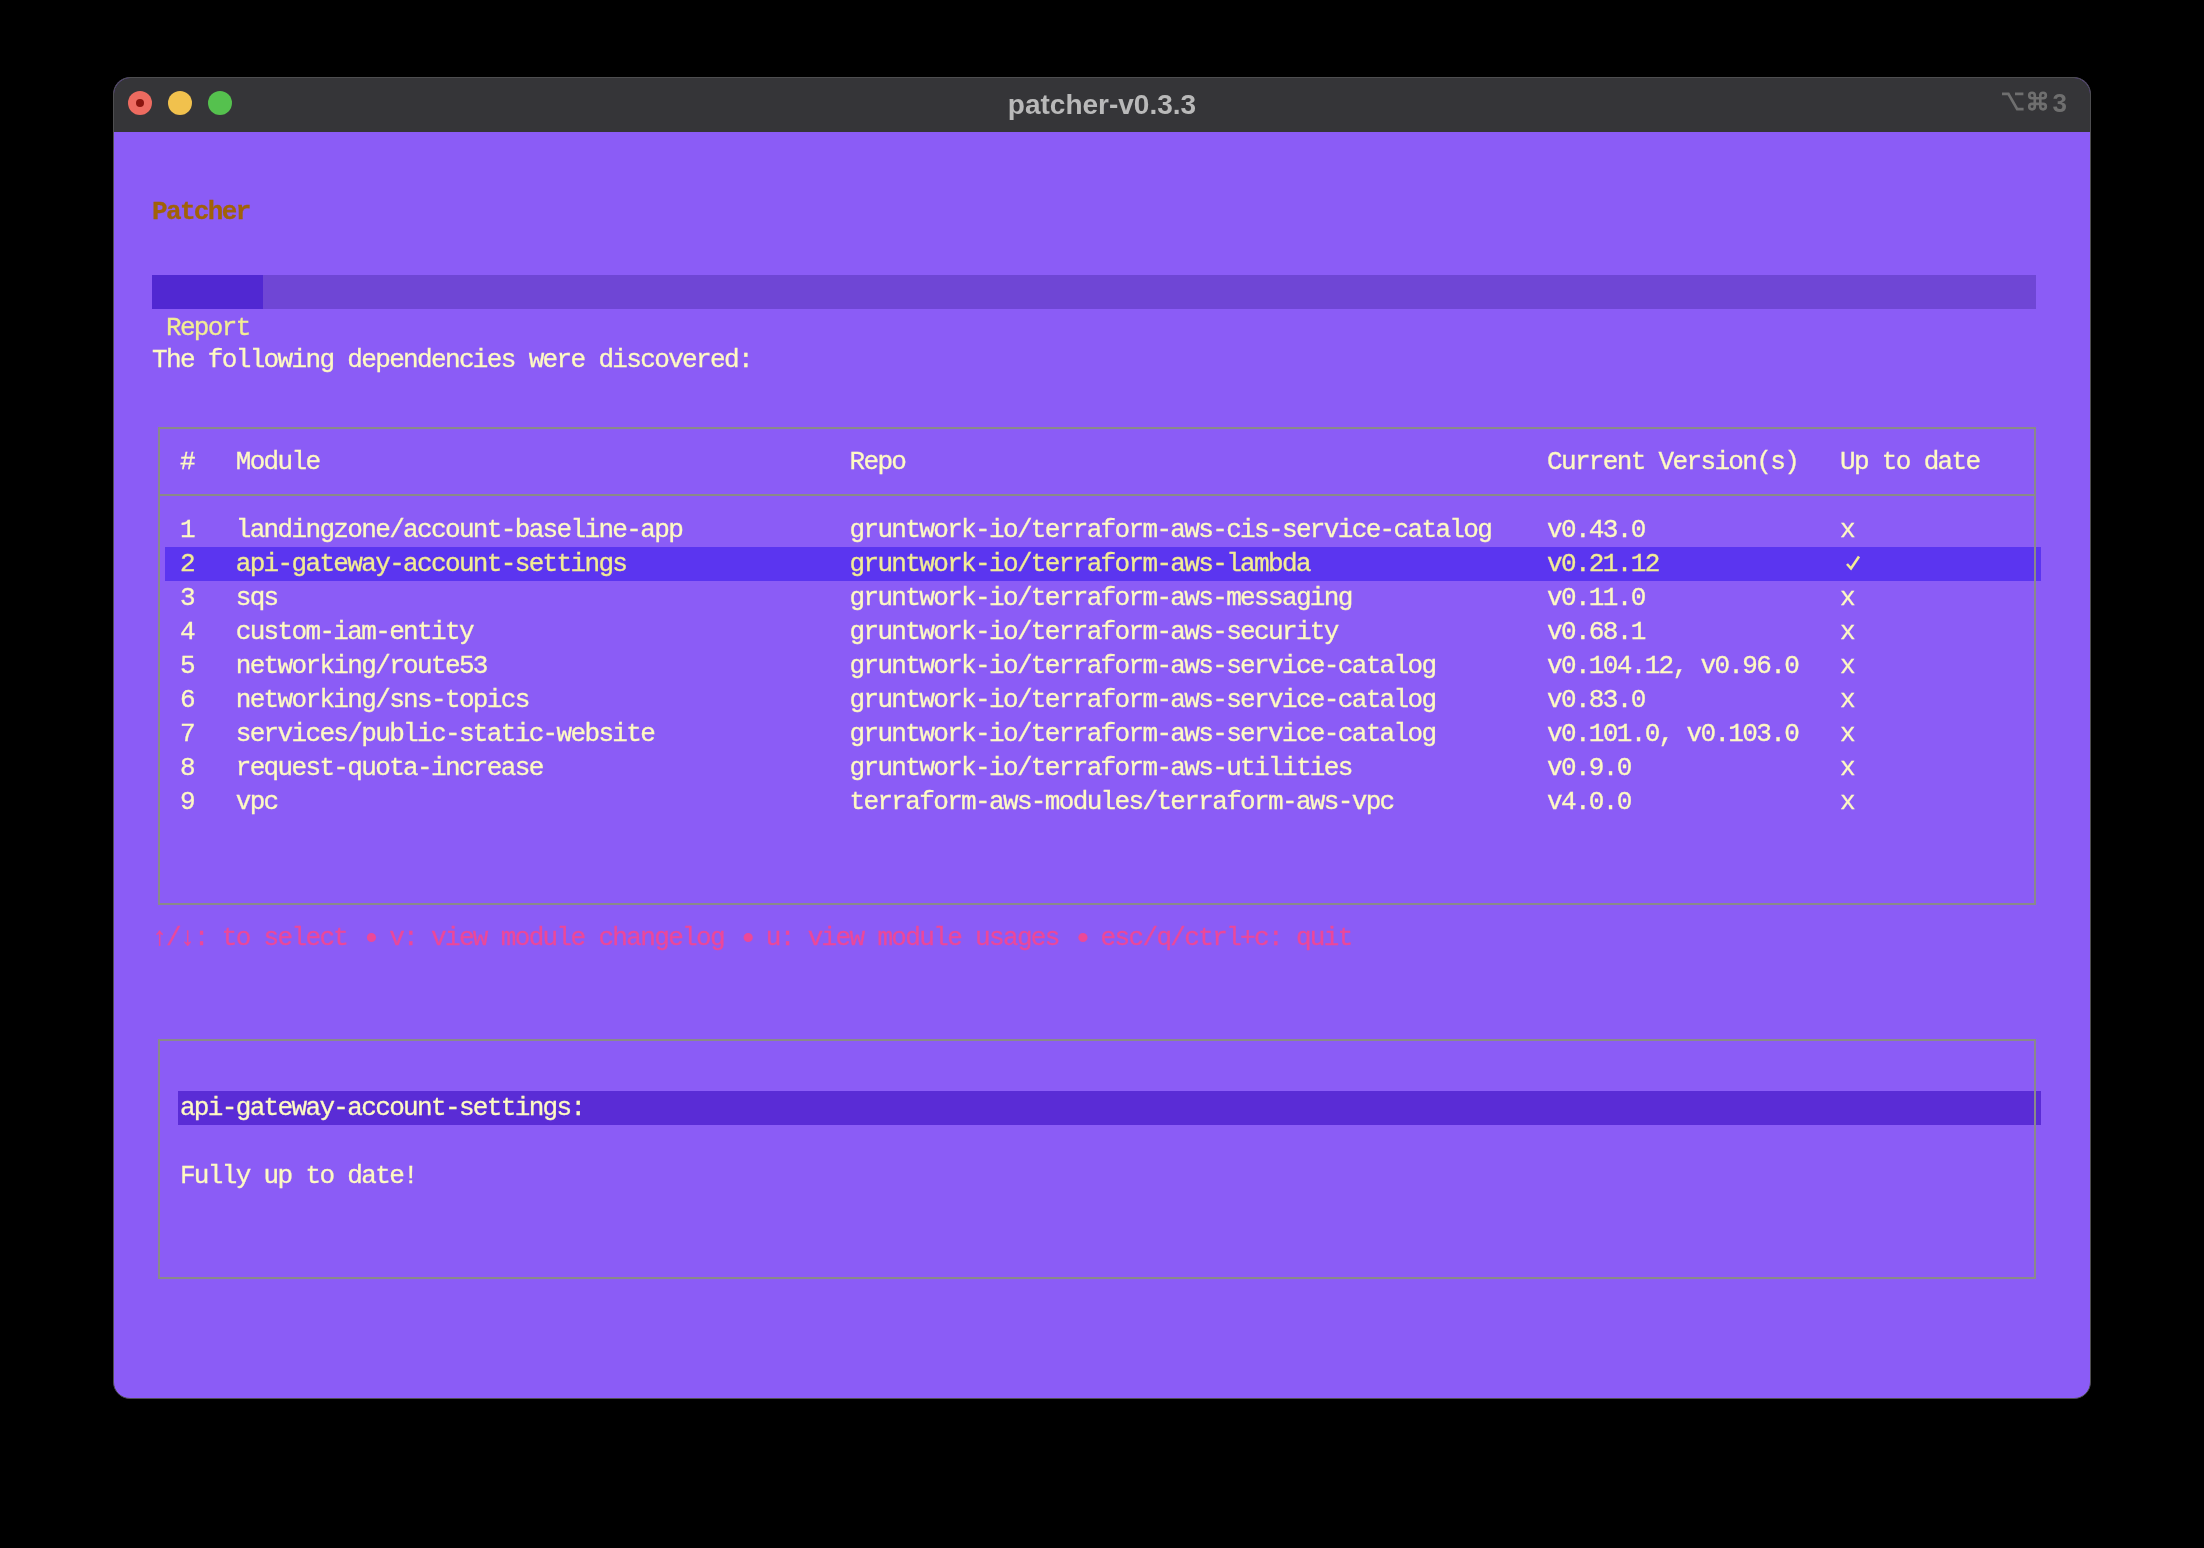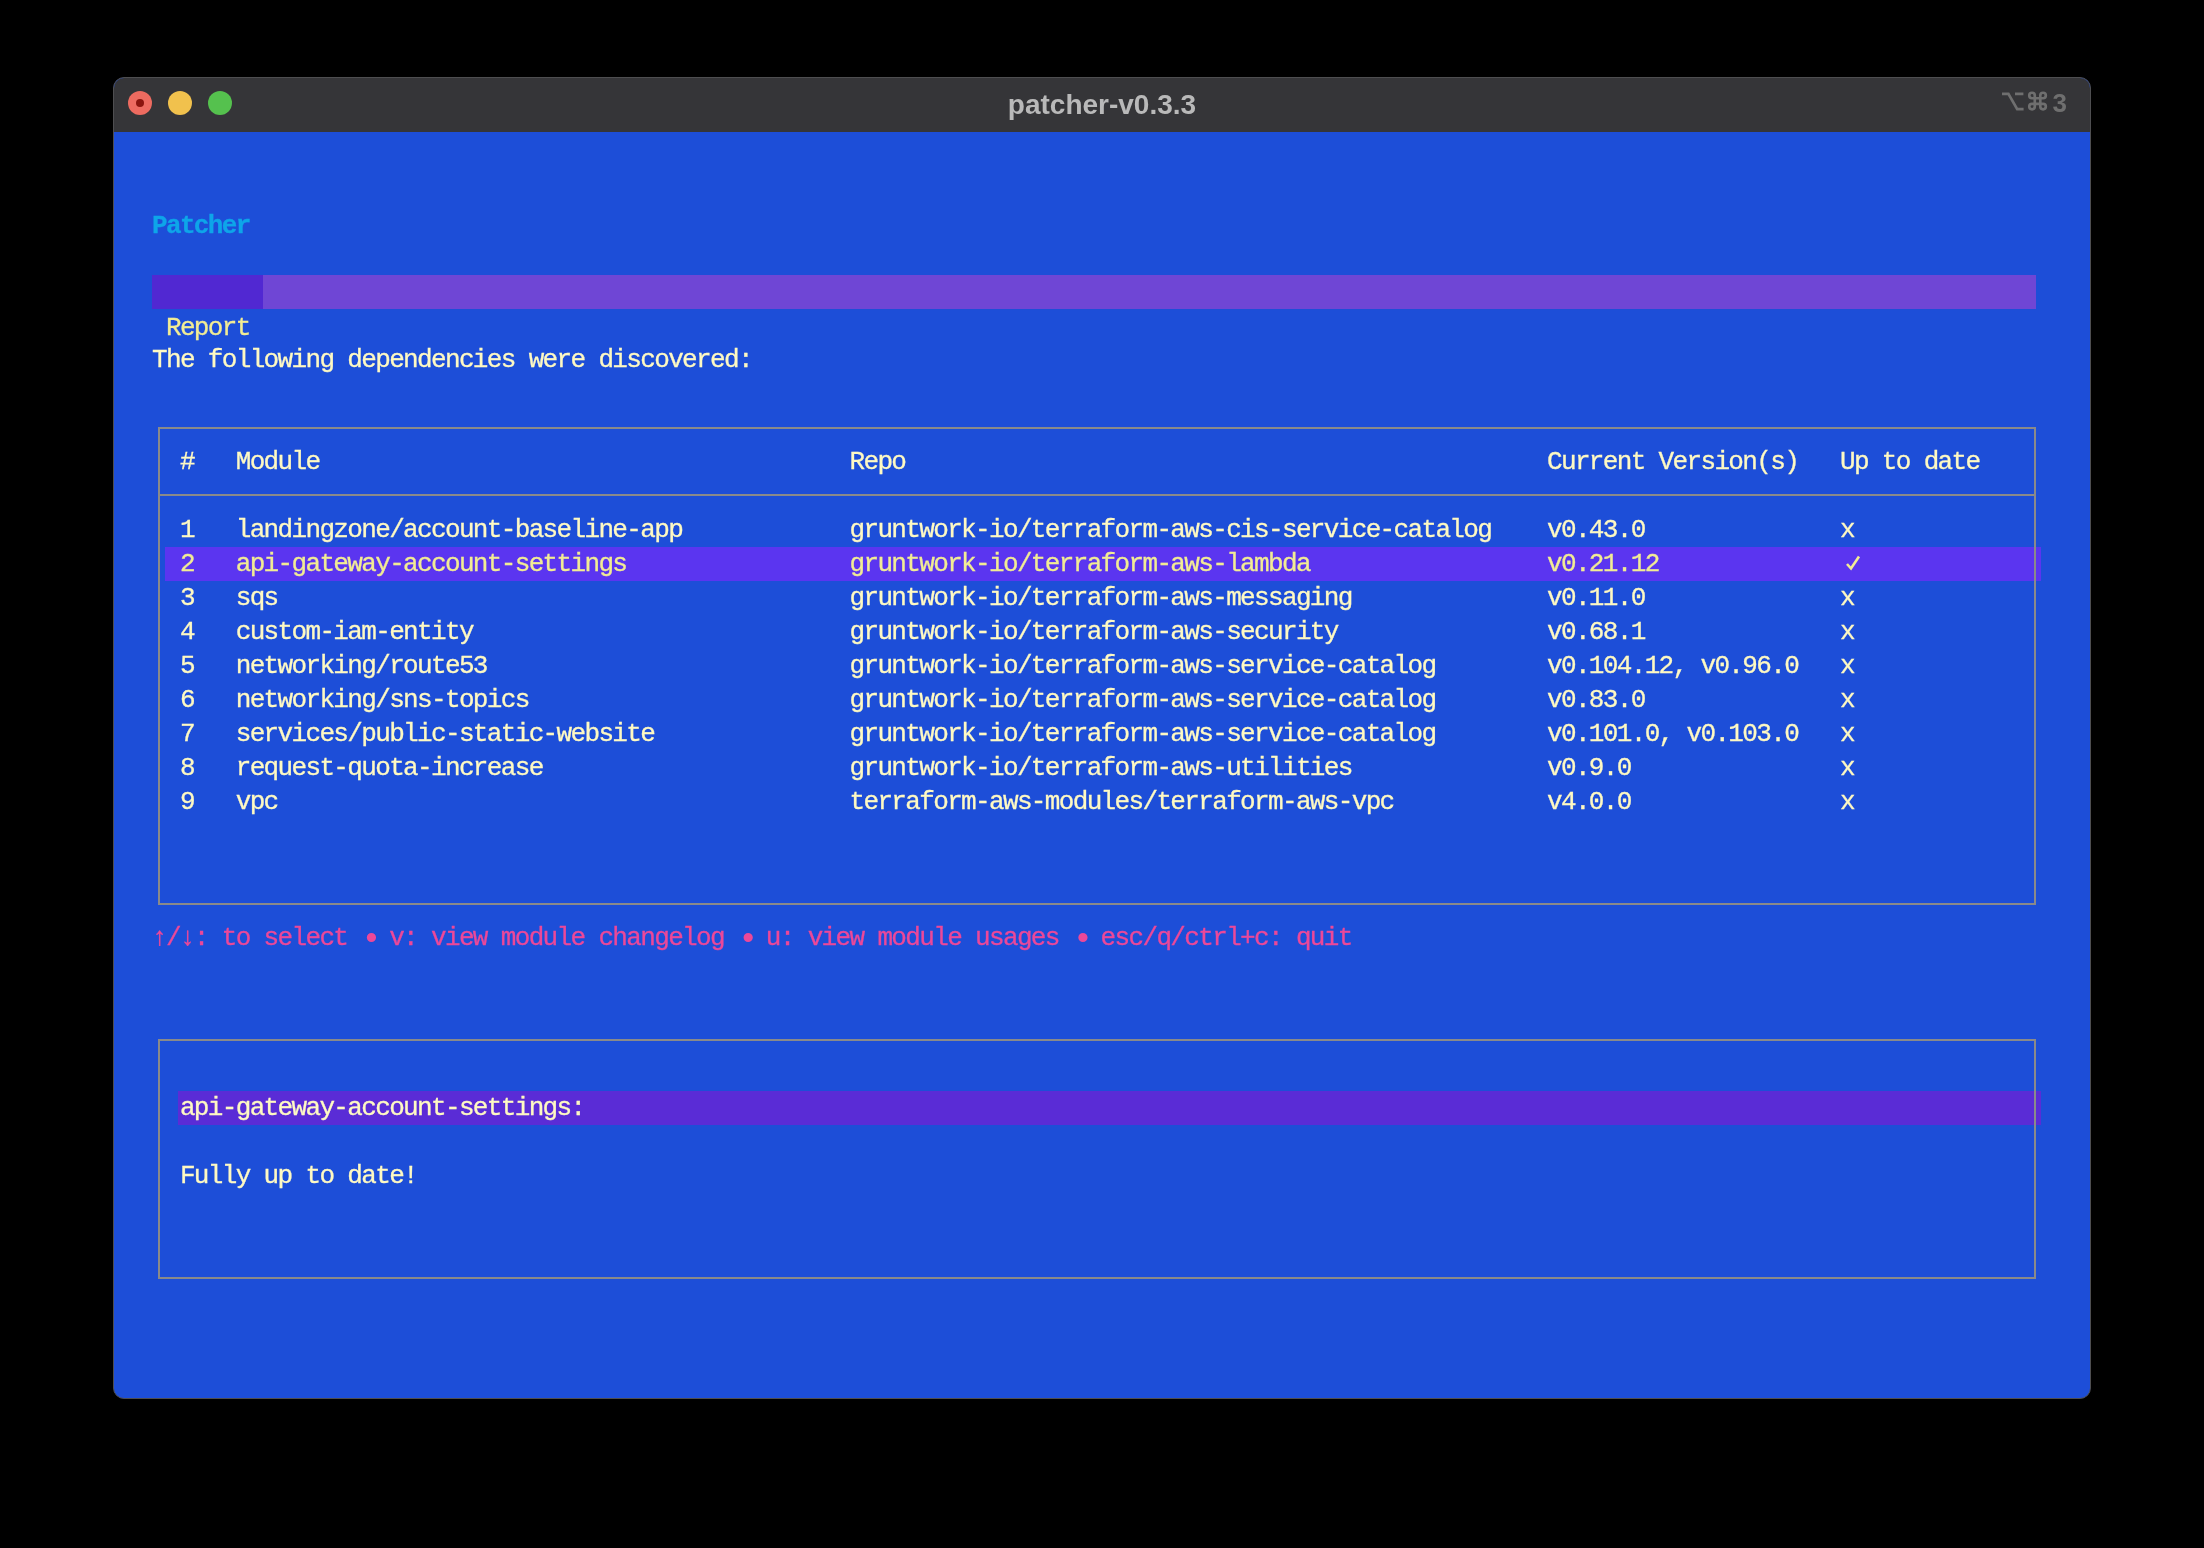--- a/index.html
+++ b/index.html
@@ -1,16 +1,16 @@
 <!DOCTYPE html>
 <html><head><meta charset="utf-8">
 <style>
   html,body{margin:0;padding:0;background:#000;width:2204px;height:1548px;position:relative;overflow:hidden}
   .mono{position:absolute;font-family:"Liberation Mono",monospace;font-size:26px;letter-spacing:-1.6525px;line-height:34px;height:34px;white-space:pre;color:#fef9c3;left:151.5px;-webkit-text-stroke:0.3px currentColor;will-change:transform}
-  .win{position:absolute;left:113px;top:77px;width:1978px;height:1322px;border-radius:11px;border:1.5px solid #4e4e50;background:#1d4ed8;box-sizing:border-box;overflow:hidden}
+  .win{position:absolute;left:113px;top:77px;width:1978px;height:1322px;border-radius:17px;border:1.5px solid #4e4e50;background:#8b5cf6;box-sizing:border-box;overflow:hidden}
   .tbar{position:absolute;left:0;top:0;right:0;height:54px;background:#353538}
   .tl{position:absolute;top:13px;width:24px;height:24px;border-radius:50%}
   .title{position:absolute;top:0;left:0;right:0;height:54px;line-height:54px;text-align:center;font-family:"Liberation Sans",sans-serif;font-weight:bold;font-size:28px;color:#b9b9b9}
   .band{position:absolute;height:34px}
   .box{position:absolute;border:2px solid #8a8a8a;box-sizing:border-box}
   .khaki{color:#f2ec94}
   .bu{display:inline-block;width:13.95px;letter-spacing:0;font-size:34px;text-align:center;vertical-align:-3.5px;-webkit-text-stroke:0}
 </style></head>
 <body>
 <div class="win">
@@ -33,21 +33,21 @@
   </div>
 </div>
 
 <div class="band" style="left:151.5px;top:274.6px;width:1884px;background:#6f46d5"></div>
 <div class="band" style="left:151.5px;top:274.6px;width:111.6px;background:#5128d2"></div>
 <div class="band" style="left:165px;top:546.6px;width:1876px;background:#5b35f0"></div>
 <div class="band" style="left:177.5px;top:1090.6px;width:1863px;background:#5a2cd6"></div>
 <div class="box" style="left:157.5px;top:426.6px;width:1878px;height:478px"></div>
 <div style="position:absolute;left:159.5px;top:493.5px;width:1874px;height:2px;background:#8a8a8a"></div>
 <div class="box" style="left:157.5px;top:1038.6px;width:1878px;height:240px"></div>
-<div class="mono " style="top:209px;font-weight:bold;color:#0ea5e9">Patcher</div>
+<div class="mono " style="top:195px;font-weight:bold;color:#a16207">Patcher</div>
 <div class="mono khaki" style="top:274.6px;margin-top:36px;"> Report</div>
 <div class="mono " style="top:342.6px;">The following dependencies were discovered:</div>
 <div class="mono " style="top:444.6px;">  #   Module                                      Repo                                              Current Version(s)   Up to date</div>
 <div class="mono " style="top:512.6px;">  1   landingzone/account-baseline-app            gruntwork-io/terraform-aws-cis-service-catalog    v0.43.0              x</div>
 <div class="mono khaki" style="top:546.6px;">  2   api-gateway-account-settings                gruntwork-io/terraform-aws-lambda                 v0.21.12             </div>
 <div class="mono " style="top:580.6px;">  3   sqs                                         gruntwork-io/terraform-aws-messaging              v0.11.0              x</div>
 <div class="mono " style="top:614.6px;">  4   custom-iam-entity                           gruntwork-io/terraform-aws-security               v0.68.1              x</div>
 <div class="mono " style="top:648.6px;">  5   networking/route53                          gruntwork-io/terraform-aws-service-catalog        v0.104.12, v0.96.0   x</div>
 <div class="mono " style="top:682.6px;">  6   networking/sns-topics                       gruntwork-io/terraform-aws-service-catalog        v0.83.0              x</div>
 <div class="mono " style="top:716.6px;">  7   services/public-static-website              gruntwork-io/terraform-aws-service-catalog        v0.101.0, v0.103.0   x</div>

